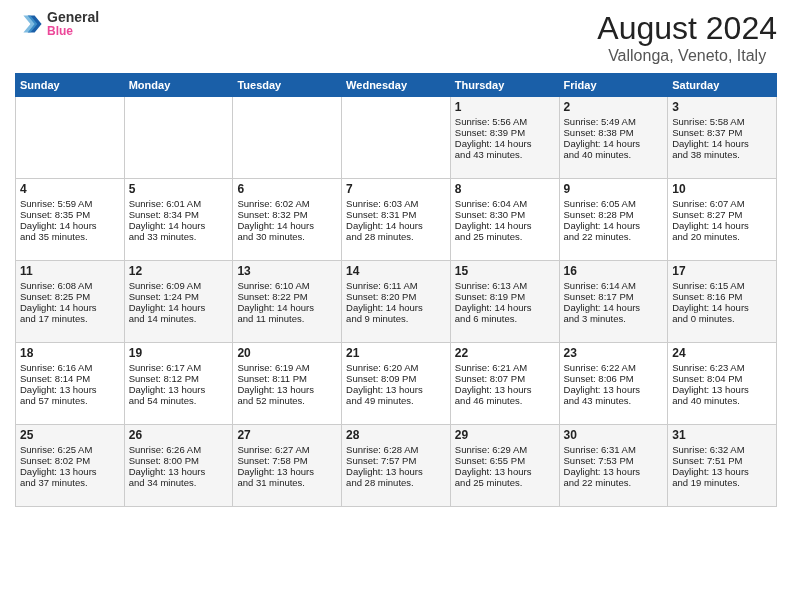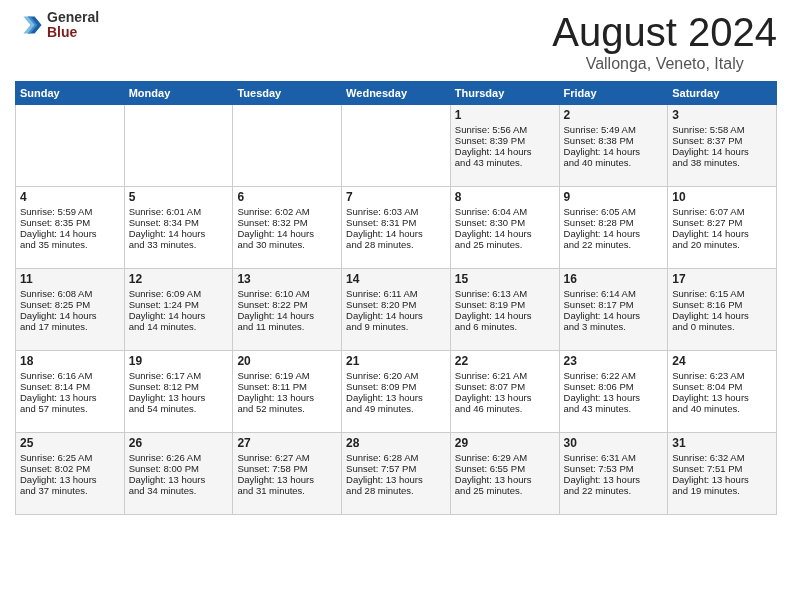--- a/index.html
+++ b/index.html
@@ -30,33 +30,33 @@
       display: flex;
       flex-direction: column;
       line-height: 1.1;
     }
     .logo-general {
       font-size: 14px;
       font-weight: bold;
       color: #333;
     }
     .logo-blue {
-      font-size: 14px;
+      font-size: 12px;
       font-weight: bold;
-      color: #7f1d1d;
+      color: #ec4899;
     }
     .logo-icon {
       width: 28px;
       height: 28px;
     }
     .title-area {
       text-align: right;
     }
     .month-year {
-      font-size: 40px;
+      font-size: 32px;
       font-weight: normal;
       color: #222;
     }
     .location {
       font-size: 16px;
       color: #555;
       text-align: center;
     }
     table {
       width: 100%;

